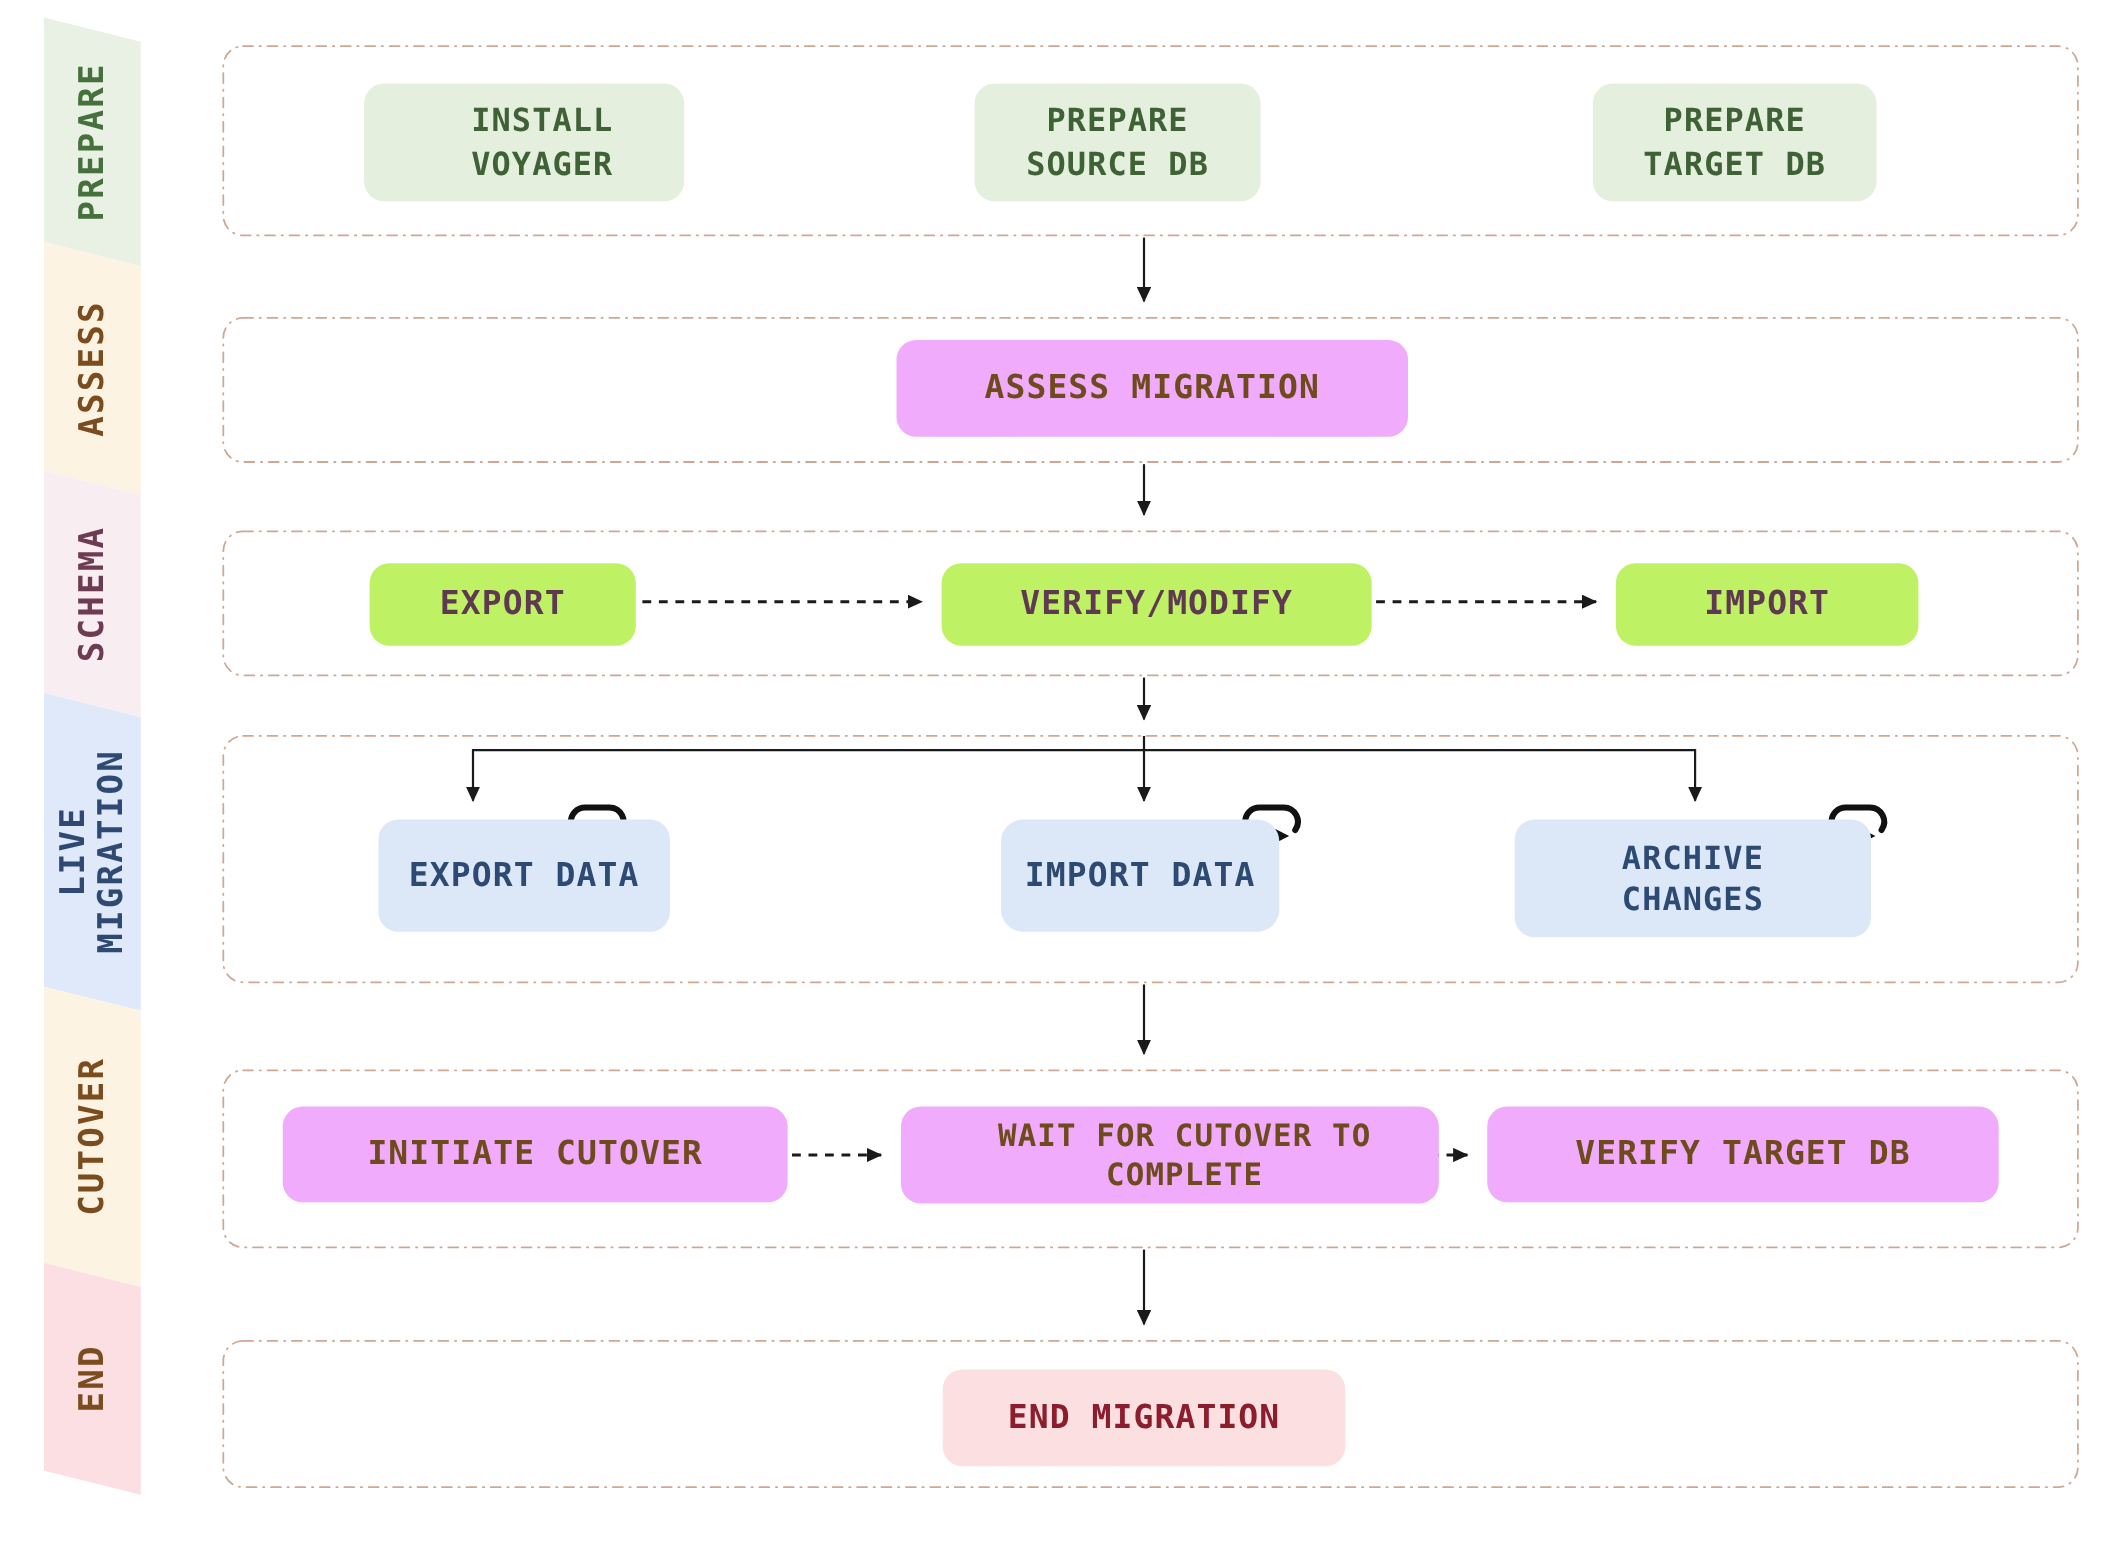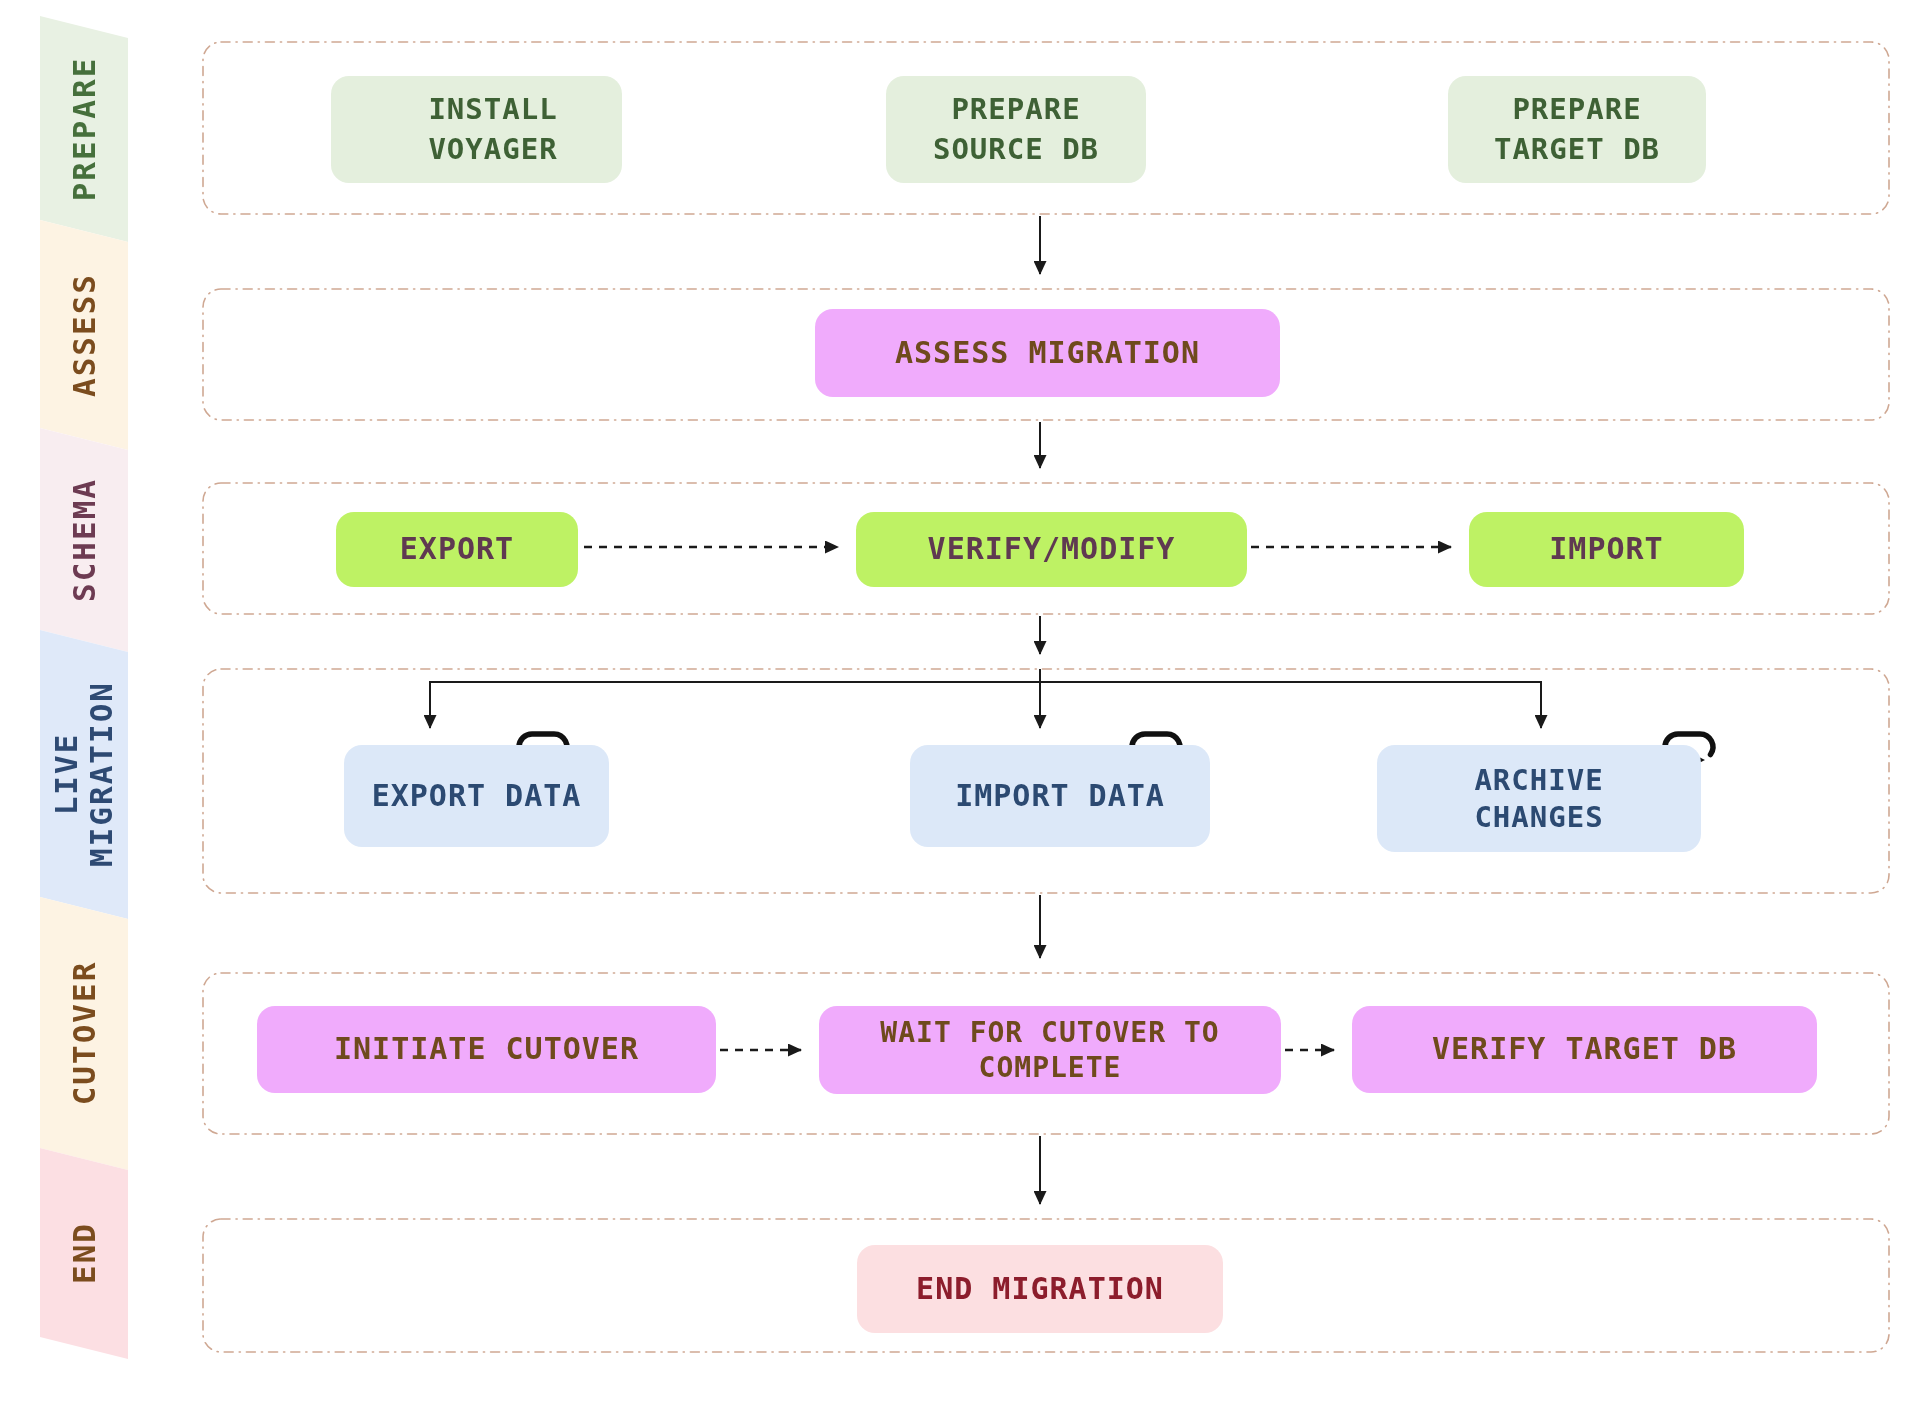--- a/index.html
+++ b/index.html
@@ -51,24 +51,24 @@
   .v-blue {background:#dce8f8;color:#2c4a72;}
   .v-red  {background:#fcdfe1;color:#8c1d2c;}
   .n-install {left:331px;top:76px;width:258px;height:107px;font-size:29px;padding-left:33px;}
   .n-src     {left:886px;top:76px;width:260px;height:107px;font-size:29px;}
   .n-tgt     {left:1448px;top:76px;width:258px;height:107px;font-size:29px;}
   .n-assess  {left:815px;top:309px;width:465px;height:88px;font-size:30px;}
   .n-export  {left:336px;top:512px;width:242px;height:75px;font-size:30px;}
   .n-analyze {left:856px;top:512px;width:391px;height:75px;font-size:30px;}
   .n-import  {left:1469px;top:512px;width:275px;height:75px;font-size:30px;}
   .n-exportd {left:300px;top:745px;width:265px;height:102px;font-size:30px;margin-left:44px;}
-  .n-importd {left:910px;top:745px;width:300px;height:102px;font-size:30px;}
+  .n-importd {left:910px;top:745px;width:253px;height:102px;font-size:30px;border-radius:20px;}
   .n-archive {left:1377px;top:745px;width:324px;height:107px;font-size:29px;line-height:1.25;}
   .n-initiate{left:257px;top:1006px;width:459px;height:87px;font-size:30px;}
-  .n-wait    {left:819px;top:1006px;width:462px;height:88px;font-size:28px;line-height:1.25;}
+  .n-wait    {left:819px;top:1006px;width:462px;height:88px;font-size:28px;line-height:1.25;padding-left:27px;}
   .n-verify  {left:1352px;top:1006px;width:465px;height:87px;font-size:30px;}
   .n-end     {left:857px;top:1245px;width:366px;height:88px;font-size:30px;}
 </style>
 </head>
 <body>
 
 <div class="canvas">
 
   <div class="band band-prepare"></div>
   <div class="band band-assess"></div>

